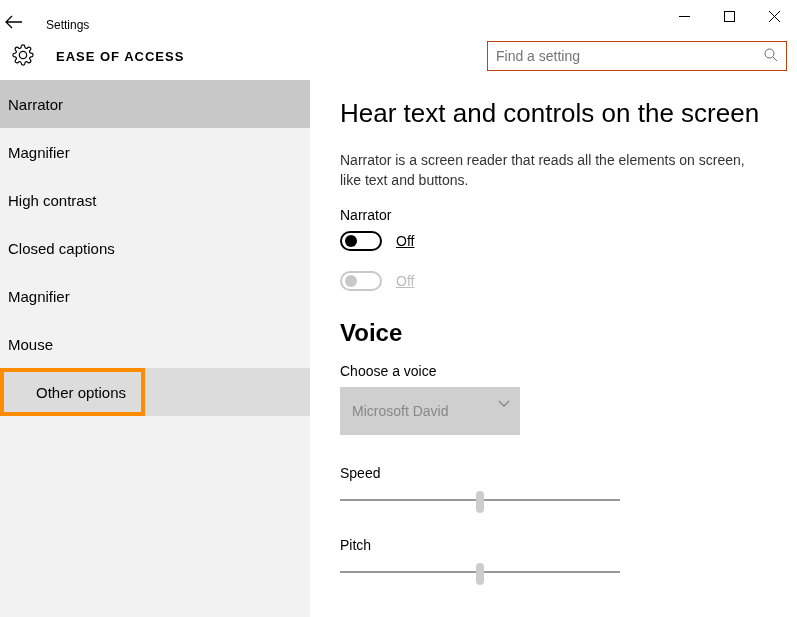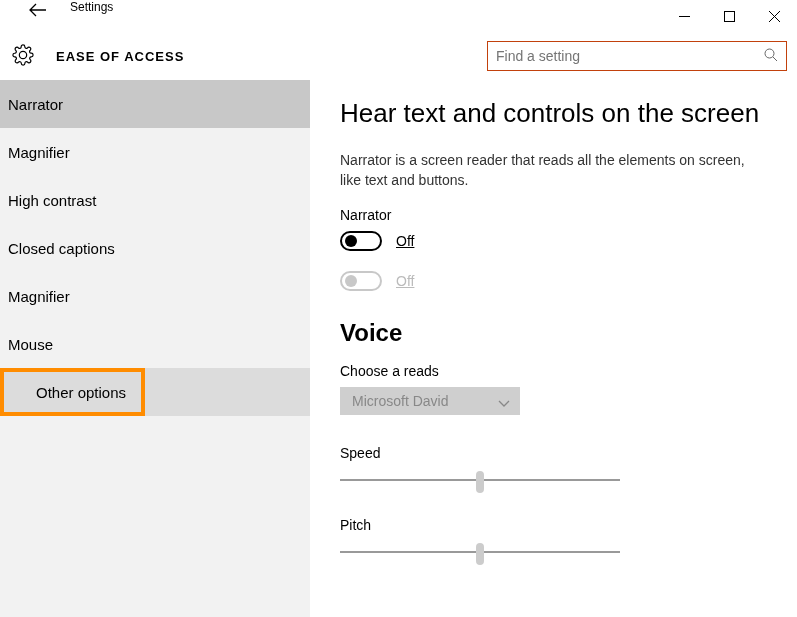--- a/index.html
+++ b/index.html
@@ -8,22 +8,22 @@
     background: #fff;
     width: 797px;
     height: 617px;
     overflow: hidden;
     color: #000;
     font-size: 14px;
   }
   .titlebar {
     height: 32px;
     display: flex;
-    align-items: flex-start;
-    padding-left: 28px;
+    align-items: flex-end;
+    padding-left: 4px;
   }
   .back-btn {
     width: 20px; height: 20px;
     display: flex; align-items: center; justify-content: center;
     margin-right: 22px;
     cursor: pointer;
   }
   .app-title { font-size: 12px; }
   .window-controls {
     margin-left: auto;
@@ -132,21 +132,21 @@
   .toggle-state { font-size: 14px; text-decoration: underline; }
   .disabled-text { color: #bbb; }
   h2 {
     font-size: 24px;
     font-weight: 700;
     margin-top: 28px;
     margin-bottom: 16px;
   }
   .dropdown {
     width: 180px;
-    height: 28px;
+    height: 48px;
     background: #cfcfcf;
     display: flex;
     align-items: center;
     padding: 0 12px;
     color: #888;
     font-size: 14px;
     margin-bottom: 30px;
     position: relative;
     cursor: default;
   }
@@ -262,21 +262,21 @@
     </div>
 
     <div class="toggle-row">
       <div class="toggle disabled">
           <div class="knob"></div>
         </div>
       <span class="toggle-state disabled-text">Off</span>
     </div>
 
     <h2>Voice</h2>
-    <div class="ctrl-label">Choose a reads</div>
+    <div class="ctrl-label">Choose a voice</div>
     <div class="dropdown">
       <span>Microsoft David</span>
       <span class="chev">
         <svg width="12" height="12">
             <path d="M1 3 L6 8 L11 3" stroke="#888" fill="none" stroke-width="1.3"></path>
           </svg>
       </span>
     </div>
 
     <div class="ctrl-label">Speed</div>

